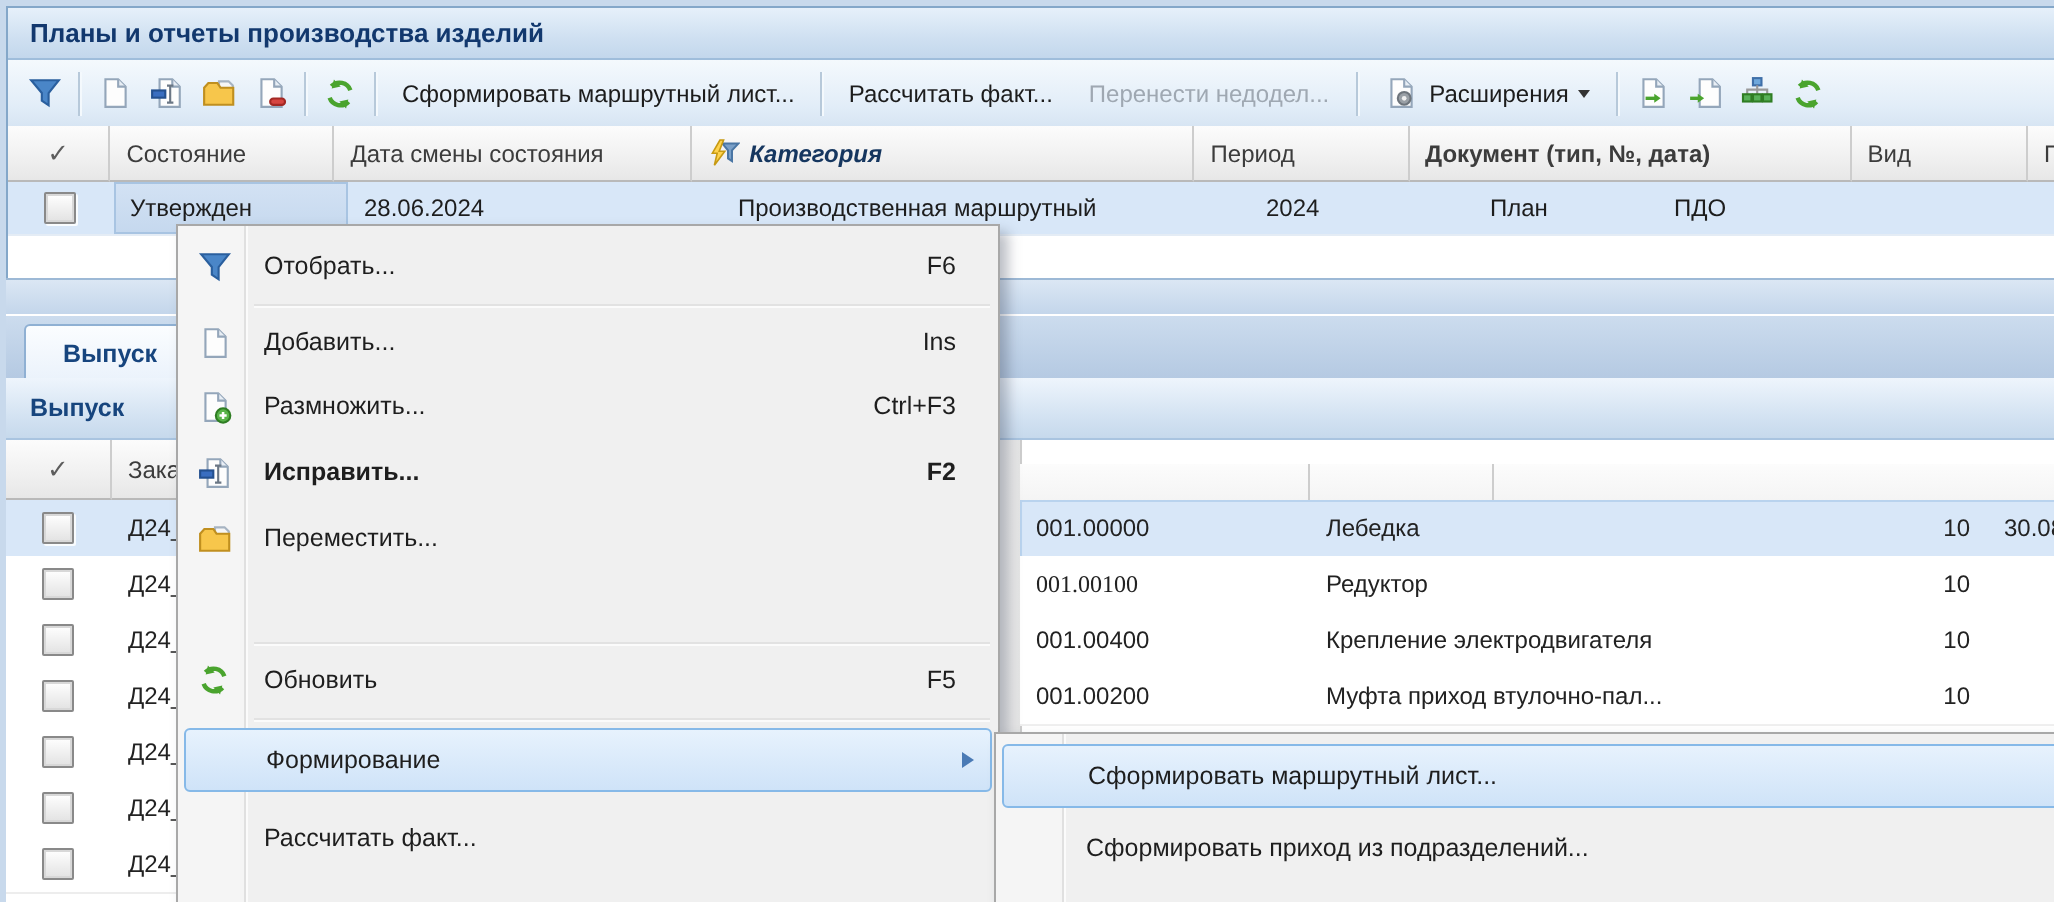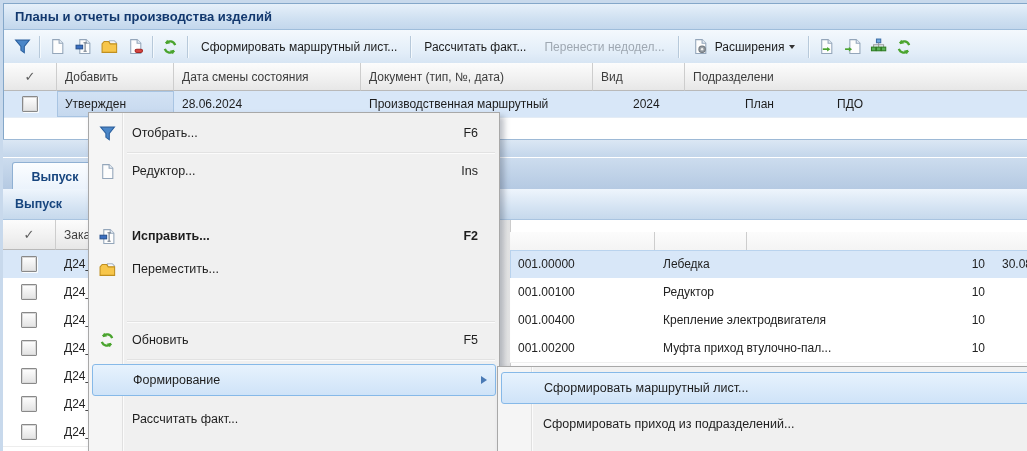--- a/index.html
+++ b/index.html
@@ -215,23 +215,33 @@
             <path d="M10.7 14.4l1-4-4 .9z" fill="#4aa42e"></path>
           </svg>
         </span>
     </span>
   </div>
 
   <div class="abs plans-hdr">
     <div class="hdrcell" style="width:36px;justify-content:center;">
         <span class="check">✓</span>
       </div>
-    <div class="hdrcell" style="width:100px;">Добавить</div>
+    <div class="hdrcell" style="width:100px;">Состояние</div>
     <div class="hdrcell" style="width:170px;">Дата смены состояния</div>
-    <div class="hdrcell" style="width:215px;">Документ (тип, №, дата)</div>
+    <div class="hdrcell" style="width:247px;">
+      <span style="margin-right:5px;">
+          <svg width="16" height="16" viewBox="0 0 16 16">
+            <path d="M7.2 2.8h8l-3.2 3.4v5.4l-2-1.4V6.2z" fill="#7aa0c8" stroke="#4a76a4"></path>
+            <path d="M6 1L2.2 7.6h2.4L3.2 13.6l5.2-7H5.6L7.8 1z" fill="#ffd34d" stroke="#c79a12" stroke-width=".8"></path>
+          </svg>
+        </span>
+      <span class="cat-hdr">Категория</span>
+    </div>
+    <div class="hdrcell" style="width:95px;">Период</div>
+    <div class="hdrcell" style="width:215px;font-weight:bold;">Документ (тип, №, дата)</div>
     <div class="hdrcell" style="width:75px;">Вид</div>
     <div class="hdrcell" style="flex:1;border-right:none;">Подразделени</div>
   </div>
 
   <div class="row sel plans-row">
     <div class="cell" style="width:36px;justify-content:center;">
         <span class="cb"></span>
       </div>
     <div class="cell focus-cell" style="width:100px;">Утвержден</div>
     <div class="cell" style="width:170px;">28.06.2024</div>
@@ -308,21 +318,21 @@
     <div class="hdrcell" style="width:75px;">Выпуск</div>
     <div class="hdrcell" style="flex:1;border-right:none;">Дата отгру</div>
   </div>
   <div class="row rt-row sel" style="top:30px;">
     <div class="cell" style="width:128px;">001.00000</div>
     <div class="cell" style="width:230px;">Лебедка</div>
     <div class="cell num" style="width:75px;">10</div>
     <div class="cell" style="flex:1;">30.08.2024</div>
   </div>
   <div class="row rt-row" style="top:58px;">
-    <div class="cell" style="width:128px;">001.00100</div>
+    <div class="cell" style="width:128px;font-family:Liberation Serif, serif;">001.00100</div>
     <div class="cell" style="width:230px;">Редуктор</div>
     <div class="cell num" style="width:75px;">10</div>
     <div class="cell" style="flex:1;"></div>
   </div>
   <div class="row rt-row" style="top:86px;">
     <div class="cell" style="width:128px;">001.00400</div>
     <div class="cell" style="width:230px;">Крепление электродвигателя</div>
     <div class="cell num" style="width:75px;">10</div>
     <div class="cell" style="flex:1;"></div>
   </div>
@@ -348,24 +358,36 @@
   </div>
   <div class="msep" style="top:39px;"></div>
 
   <div class="mi" style="top:42px;">
     <span class="mic">
         <svg width="17" height="17" viewBox="0 0 16 16">
           <path d="M3.5 1.5h6L13 5v9.5H3.5z" fill="#fdfdfd" stroke="#94a6ba"></path>
           <path d="M9.5 1.5V5H13" fill="#e8eef5" stroke="#94a6ba"></path>
         </svg>
       </span>
-    <span class="mil">Редуктор...</span>
+    <span class="mil">Добавить...</span>
     <span class="mis">Ins</span>
   </div>
 
+  <div class="mi" style="top:74px;">
+    <span class="mic">
+        <svg width="17" height="17" viewBox="0 0 16 16">
+          <path d="M3.5 1.5h6L13 5v9.5H3.5z" fill="#fdfdfd" stroke="#94a6ba"></path>
+          <path d="M9.5 1.5V5H13" fill="#e8eef5" stroke="#94a6ba"></path>
+          <circle cx="11.8" cy="12" r="3.4" fill="#58b348" stroke="#2f7d23"></circle>
+          <path d="M11.8 10.3v3.4M10.1 12h3.4" stroke="#fff" stroke-width="1.2"></path>
+        </svg>
+      </span>
+    <span class="mil">Размножить...</span>
+    <span class="mis">Ctrl+F3</span>
+  </div>
 
   <div class="mi bold" style="top:107px;">
     <span class="mic">
         <svg width="17" height="17" viewBox="0 0 16 16">
           <path d="M4.5 1.5h6L14 5v9.5H4.5z" fill="#fdfdfd" stroke="#94a6ba"></path>
           <path d="M10.5 1.5V5H14" fill="#e8eef5" stroke="#94a6ba"></path>
           <rect x="1" y="6.8" width="6.2" height="3.4" fill="#3a6ec0" stroke="#24508f"></rect>
           <path d="M9.5 4.5v8M8 4.5h3M8 12.5h3" stroke="#6b7785" fill="none"></path>
         </svg>
       </span>

